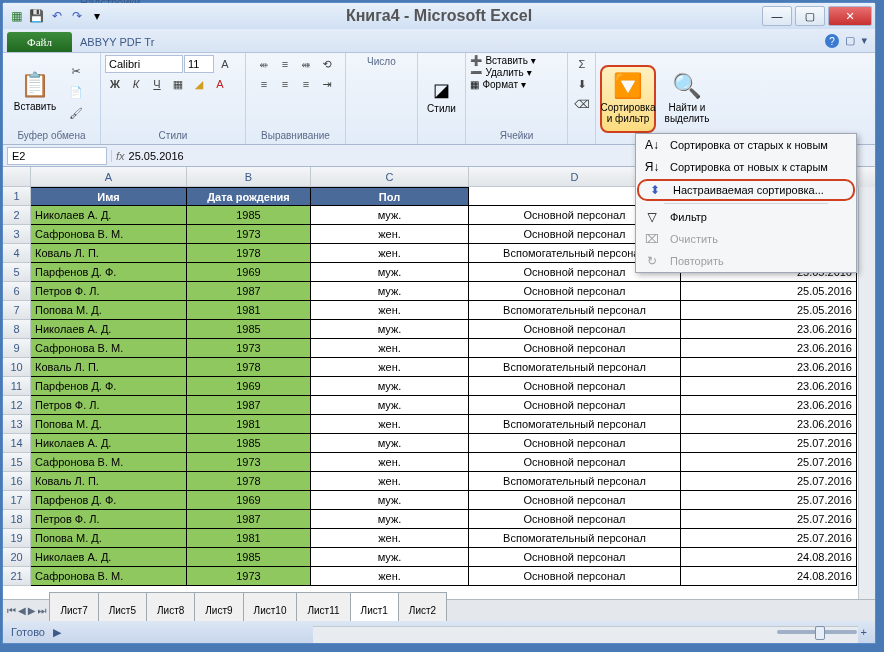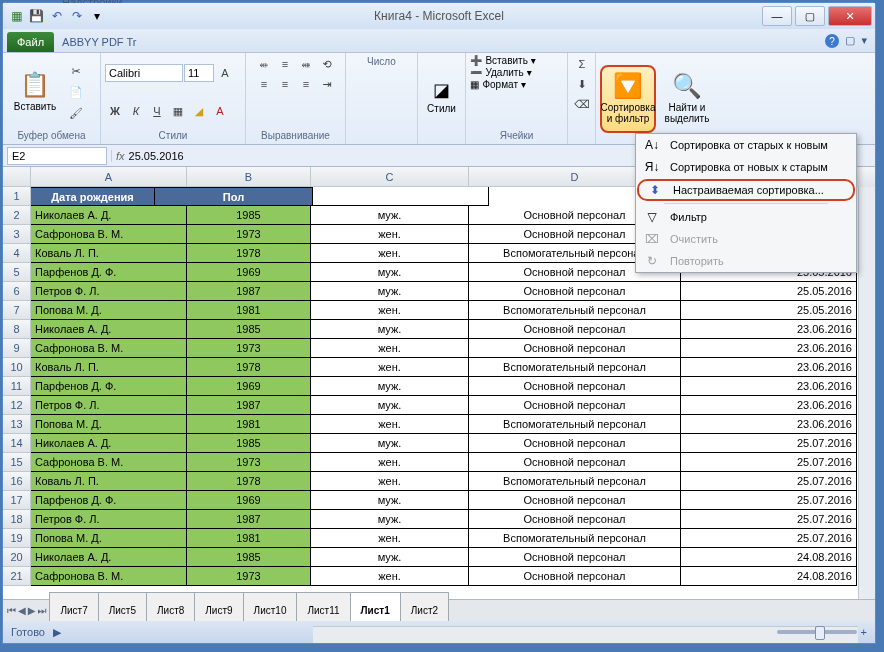--- a/index.html
+++ b/index.html
@@ -1,26 +1,26 @@
 <!DOCTYPE html>
 <html><head>
 <meta charset="utf-8">
 <style>
 * { box-sizing: border-box; margin: 0; padding: 0; font-family: "Segoe UI", Tahoma, sans-serif; }
 body { background: #4a7ab5; width: 884px; height: 652px; overflow: hidden; position: relative; }
 .window { background: #fff; width: 874px; height: 642px; margin: 2px; border: 1px solid #5a8ac5; border-radius: 4px 4px 0 0; display: flex; flex-direction: column; position: relative; }
 .titlebar { height: 26px; background: linear-gradient(#e8f0fa,#d0e0f4); display: flex; align-items: center; font-size: 12px; position: relative; }
 .qat { display: flex; gap: 4px; padding-left: 6px; align-items: center; }
 .qat-icon { width: 16px; height: 16px; display: inline-flex; justify-content: center; align-items: center; font-size: 12px; }
-.title { position: absolute; left: 50%; transform: translateX(-50%); color: #555; font-size: 12px; }
+.title { position: absolute; left: 50%; transform: translateX(-50%); color: #555; font-size: 16px; font-weight: bold; }
 .wincontrols { margin-left: auto; display: flex; }
 .winbtn { width: 30px; height: 20px; display: flex; justify-content: center; align-items: center; font-size: 11px; border: 1px solid #a8b8d0; background: linear-gradient(#f4f8fc,#dce8f4); border-radius: 2px; margin-right: 3px; }
 .winbtn.close { background: linear-gradient(#e87070,#c83030); color: #fff; width: 44px; }
 .ribbon-tabs { height: 24px; background: linear-gradient(#e4ecf8,#d8e4f4); display: flex; align-items: flex-end; font-size: 11px; padding-left: 4px; border-bottom: 1px solid #b4c4dc; }
-.file-tab { background: linear-gradient(#3c8c3c,#206820); color: #fff; padding: 4px 10px; border-radius: 3px 3px 0 0; margin-right: 2px; }
+.file-tab { background: linear-gradient(#3c8c3c,#206820); color: #fff; padding: 4px 20px; border-radius: 3px 3px 0 0; margin-right: 2px; font-family: Liberation Serif, serif; }
 .tab { padding: 4px 6px; color: #3c5a88; cursor: default; }
 .ribbon { height: 92px; background: linear-gradient(#f2f6fc,#e2ecf8); border-bottom: 1px solid #a8b8d0; display: flex; font-size: 11px; }
 .help-icons { margin-left: auto; display: flex; gap: 6px; padding: 4px 8px; color: #3c5a88; }
 .rgroup { border-right: 1px solid #c4d4e8; display: flex; flex-direction: column; padding: 2px 4px; }
 .rgroup-body { flex: 1; display: flex; align-items: center; gap: 3px; flex-wrap: wrap; }
 .rgroup-label { text-align: center; color: #5a6a88; font-size: 10px; padding: 1px 0; }
 .big-btn { display: flex; flex-direction: column; align-items: center; justify-content: center; width: 56px; height: 68px; font-size: 10px; text-align: center; line-height: 1.1; gap: 2px; }
 .big-btn .ico { font-size: 24px; }
 .sort-btn { border: 2px solid #d04020; border-radius: 8px; background: linear-gradient(#fef0c0,#fcdc80); padding: 2px; }
 .small-row { display: flex; gap: 1px; align-items: center; }
@@ -37,21 +37,21 @@
 .rows { overflow: hidden; }
 .row { display: flex; height: 19px; font-size: 11px; }
 .row-h { width: 28px; background: linear-gradient(#f4f6f8,#e0e4e8); border-right: 1px solid #c0c8d0; border-bottom: 1px solid #c0c8d0; text-align: center; line-height: 19px; color: #3c5a88; }
 .cell { border-right: 1px solid #000; border-bottom: 1px solid #000; padding: 0 4px; line-height: 19px; overflow: hidden; white-space: nowrap; }
 .header-row .cell { background: #4a6a9a; color: #fff; font-weight: bold; text-align: center; border-right: 1px solid #000; border-bottom: 1px solid #000; border-top: 1px solid #000; }
 .green { background: #90c860; }
 .center { text-align: center; }
 .right { text-align: right; }
 .sheet-tabs { height: 22px; background: #e4e8ec; display: flex; align-items: center; font-size: 10px; border-top: 1px solid #b0b8c0; }
 .stab { padding: 12px 10px; border: 1px solid #a0a8b0; background: #f0f0f0; margin-left: -1px; }
-.stab.active { background: #fff; font-weight: bold; border-bottom-color: #fff; }
+.stab.active { background: #fff; font-weight: normal; border-bottom-color: #fff; }
 .nav-arrows { display: flex; padding: 0 4px; gap: 2px; color: #5a6a80; }
 .statusbar { height: 22px; background: linear-gradient(#dce6f4,#c8d6ec); display: flex; align-items: center; font-size: 11px; padding: 0 8px; color: #3c5a88; gap: 8px; }
 .zoom { margin-left: auto; display: flex; align-items: center; gap: 4px; }
 .slider { width: 80px; height: 4px; background: #a0b0c8; position: relative; border-radius: 2px; }
 .slider::after { content: ''; position: absolute; left: 38px; top: -4px; width: 8px; height: 12px; background: #e8eef8; border: 1px solid #8090a8; border-radius: 2px; }
 .dropdown-menu { position: absolute; top: 130px; left: 632px; width: 222px; background: #f4f6f8; border: 1px solid #a0a8b8; box-shadow: 2px 2px 6px rgba(0,0,0,0.3); font-size: 11px; z-index: 100; }
 .menu-item { display: flex; align-items: center; height: 22px; padding: 0 6px; gap: 8px; }
 .menu-item.highlighted { border: 2px solid #d04020; border-radius: 10px; margin: 1px; }
 .menu-item.disabled { color: #a0a0a0; }
 .menu-sep { height: 1px; background: #d0d4d8; margin: 2px 28px 2px 28px; }
@@ -103,21 +103,21 @@
         </div>
         <div style="display:flex;flex-direction:column;gap:3px">
           <span class="mini-btn">✂</span>
           <span class="mini-btn">📄</span>
           <span class="mini-btn">🖌</span>
         </div>
       </div>
       <div class="rgroup-label">Буфер обмена</div>
     </div>
     <div class="rgroup" style="width:145px">
-      <div class="rgroup-body" style="flex-direction:row;align-items:stretch;gap:2px">
+      <div class="rgroup-body" style="flex-direction:column;align-items:stretch;gap:2px">
         <div class="small-row">
           <input class="sel-input" style="width: 78px;" value="Calibri">
           <input class="sel-input" style="width: 30px;" value="11">
           <span class="mini-btn">A</span>
         </div>
         <div class="small-row">
           <span class="mini-btn">
               <b>Ж</b>
             </span>
           <span class="mini-btn">
@@ -206,20 +206,21 @@
       <div class="corner"></div>
       <div class="col-h cA">A</div>
       <div class="col-h cB">B</div>
       <div class="col-h cC">C</div>
       <div class="col-h cD">D</div>
       <div class="col-h cE">E</div>
     </div>
     <div class="rows" id="rows-host">
       <div class="row header-row">
         <div class="row-h">1</div>
+        <div class="cell cA">Имя</div>
         <div class="cell cB">Дата рождения</div>
         <div class="cell cC">Пол</div>
         <div class="cell cE" style="background:#fff;border-top:none"></div>
       </div>
     <div class="row">
           <div class="row-h">2</div>
           <div class="cell cA green">Николаев А. Д.</div>
           <div class="cell cB green center">1985</div>
           <div class="cell cC center">муж.</div>
           <div class="cell cD center">Основной персонал</div>

